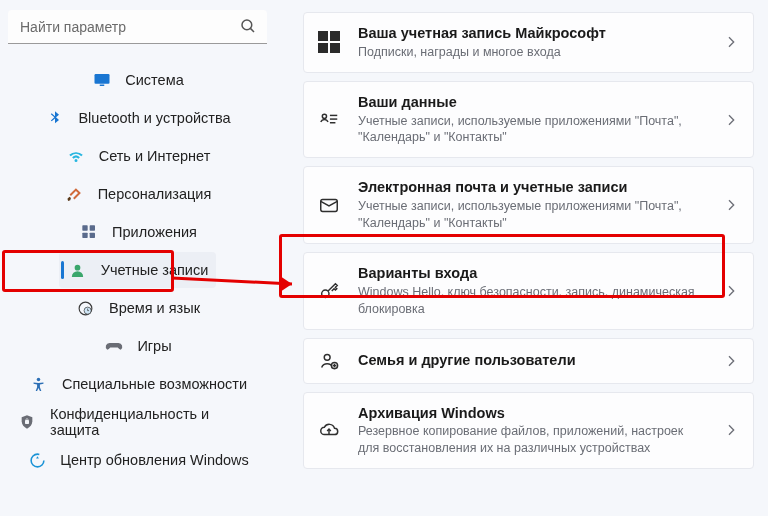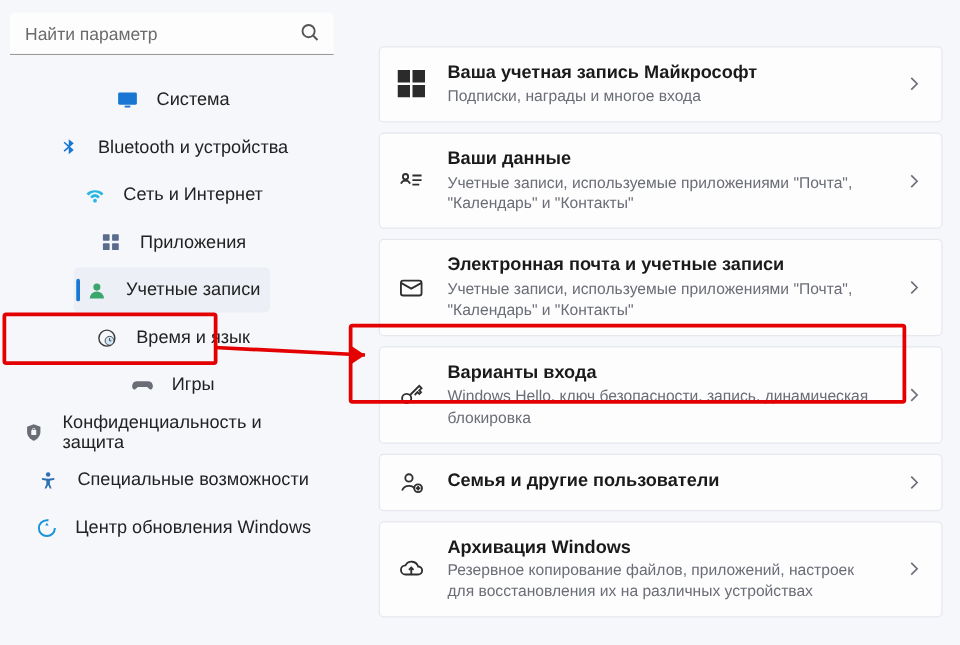--- a/index.html
+++ b/index.html
@@ -72,20 +72,29 @@
       <div class="nav-item">
         <span class="nav-ic">
           <svg viewBox="0 0 24 24" width="18" height="18" fill="#27b6e0">
               <path d="M12 20a2 2 0 100-4 2 2 0 000 4zm-5.2-6.2A8 8 0 0112 11a8 8 0 015.2 2.8l-2 2A5 5 0 0012 14a5 5 0 00-3.2 1.8l-2-2zM3 10.4A13 13 0 0112 7a13 13 0 019 3.4l-2 2A10 10 0 0012 9a10 10 0 00-7 3.4l-2-2z"></path>
             </svg>
         </span>
         <span>Сеть и Интернет</span>
       </div>
       <div class="nav-item">
         <span class="nav-ic">
+          <svg viewBox="0 0 24 24" width="17" height="17">
+              <path fill="#d06a3a" d="M14 3l7 7-9 9-2-2 7-7-3-3-7 7-2-2 9-9z"></path>
+              <path fill="#5a3a1a" d="M3 21l3-1 1-3-2-2-3 3 1 3z"></path>
+            </svg>
+        </span>
+        <span>Персонализация</span>
+      </div>
+      <div class="nav-item">
+        <span class="nav-ic">
           <svg viewBox="0 0 24 24" width="16" height="16">
               <rect x="2" y="2" width="8" height="8" rx="1" fill="#5a6b8c"></rect>
               <rect x="13" y="2" width="8" height="8" rx="1" fill="#5a6b8c"></rect>
               <rect x="2" y="13" width="8" height="8" rx="1" fill="#5a6b8c"></rect>
               <rect x="13" y="13" width="8" height="8" rx="1" fill="#5a6b8c"></rect>
             </svg>
         </span>
         <span>Приложения</span>
       </div>
       <div class="nav-item active">
@@ -110,52 +119,52 @@
       <div class="nav-item">
         <span class="nav-ic">
           <svg viewBox="0 0 24 24" width="18" height="18" fill="#6a6d75">
               <path d="M6 8h12a5 5 0 013 9l-2-1-2-2H7l-2 2-2 1a5 5 0 013-9z"></path>
             </svg>
         </span>
         <span>Игры</span>
       </div>
       <div class="nav-item">
         <span class="nav-ic">
+          <svg viewBox="0 0 24 24" width="17" height="17">
+              <circle cx="12" cy="5" r="2.5" fill="#2c6fb5"></circle>
+              <path d="M5 9l7 1 7-1v2l-5 1v4l2 5h-2l-2-4-2 4H8l2-5v-4l-5-1V9z" fill="#2c6fb5"></path>
+            </svg>
+        </span>
+        <span>Специальные возможности</span>
+      </div>
+      <div class="nav-item">
+        <span class="nav-ic">
           <svg viewBox="0 0 24 24" width="16" height="16" fill="#6a6d75">
               <path d="M12 2l8 3v6c0 5-3.5 9-8 11-4.5-2-8-6-8-11V5l8-3z"></path>
               <rect x="9" y="9" width="6" height="6" rx="1" fill="#f5f7fb"></rect>
               <rect x="10.5" y="7" width="3" height="3" rx="1.5" fill="none" stroke="#f5f7fb"></rect>
             </svg>
         </span>
         <span>Конфиденциальность и защита</span>
       </div>
       <div class="nav-item">
         <span class="nav-ic">
           <svg viewBox="0 0 24 24" width="17" height="17">
-              <circle cx="12" cy="5" r="2.5" fill="#2c6fb5"></circle>
-              <path d="M5 9l7 1 7-1v2l-5 1v4l2 5h-2l-2-4-2 4H8l2-5v-4l-5-1V9z" fill="#2c6fb5"></path>
-            </svg>
-        </span>
-        <span>Специальные возможности</span>
-      </div>
-      <div class="nav-item">
-        <span class="nav-ic">
-          <svg viewBox="0 0 24 24" width="17" height="17">
               <circle cx="12" cy="12" r="9" fill="none" stroke="#1a93d6" stroke-width="2.2" stroke-dasharray="44 12"></circle>
               <path d="M12 6l2 3h-4l2-3z" fill="#1a93d6"></path>
             </svg>
         </span>
         <span>Центр обновления Windows</span>
       </div>
 
       <div class="hl-sidebar" style="left:-6px; top:188px; width:172px; height:42px;"></div>
     </div>
   </div>
 
-  <div class="main" style="position:relative;margin-top:25px;">
+  <div class="main" style="position:relative;">
 
     <div class="card">
       <span class="card-ic">
         <svg viewBox="0 0 22 22" width="22" height="22">
             <rect x="0" y="0" width="10" height="10" fill="#2b2b2b"></rect>
             <rect x="12" y="0" width="10" height="10" fill="#2b2b2b"></rect>
             <rect x="0" y="12" width="10" height="10" fill="#2b2b2b"></rect>
             <rect x="12" y="12" width="10" height="10" fill="#2b2b2b"></rect>
           </svg>
       </span>

